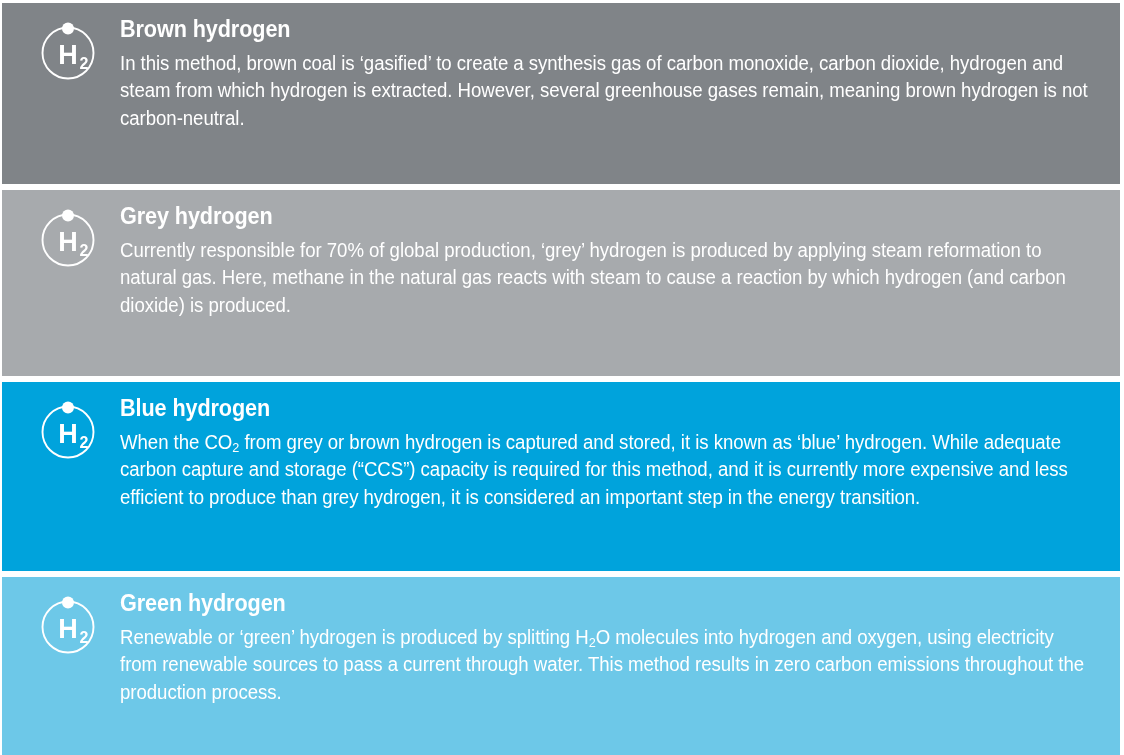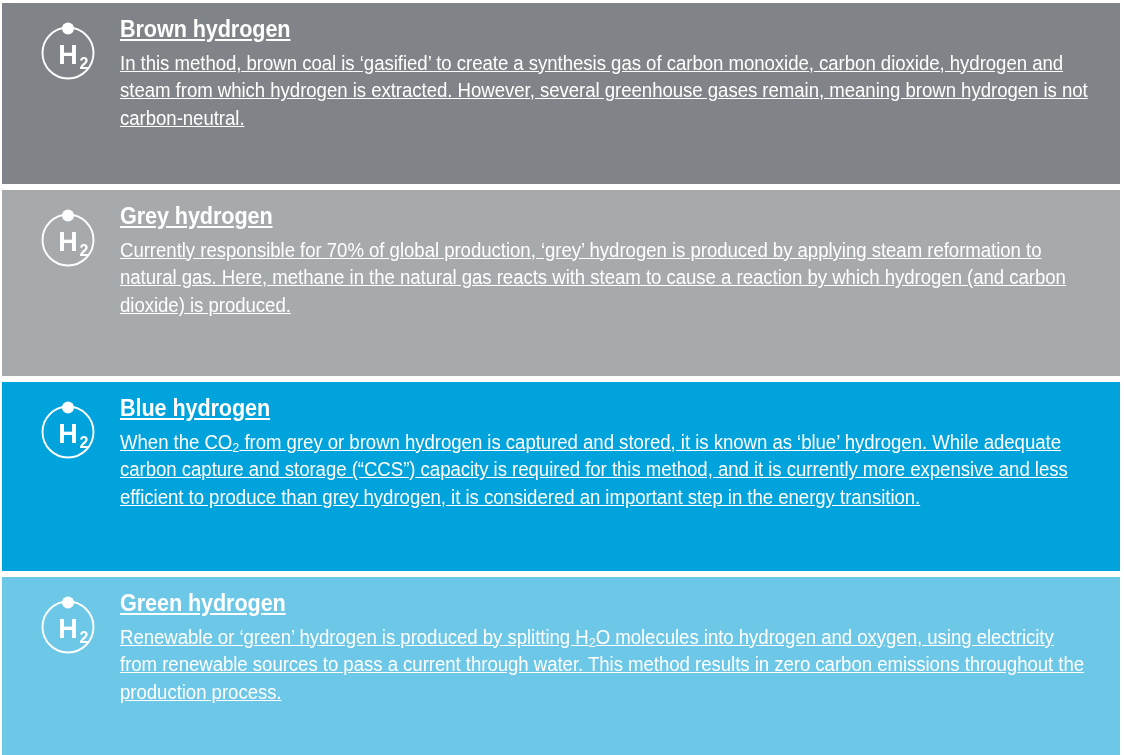--- a/index.html
+++ b/index.html
@@ -48,21 +48,20 @@
     display: block;
     width: 62px;
     height: 62px;
   }
 
   .text-col {
     flex: 1 1 auto;
     padding-left: 4px;
     padding-right: 8px;
     min-width: 0;
-    text-decoration: underline;
   }
   .panel-title {
     font-size: 23px;
     font-weight: bold;
     line-height: 1.12;
     letter-spacing: -0.1px;
     margin: 0 0 7px 0;
     color: #ffffff;
     transform: scaleX(0.94);
     transform-origin: left center;

